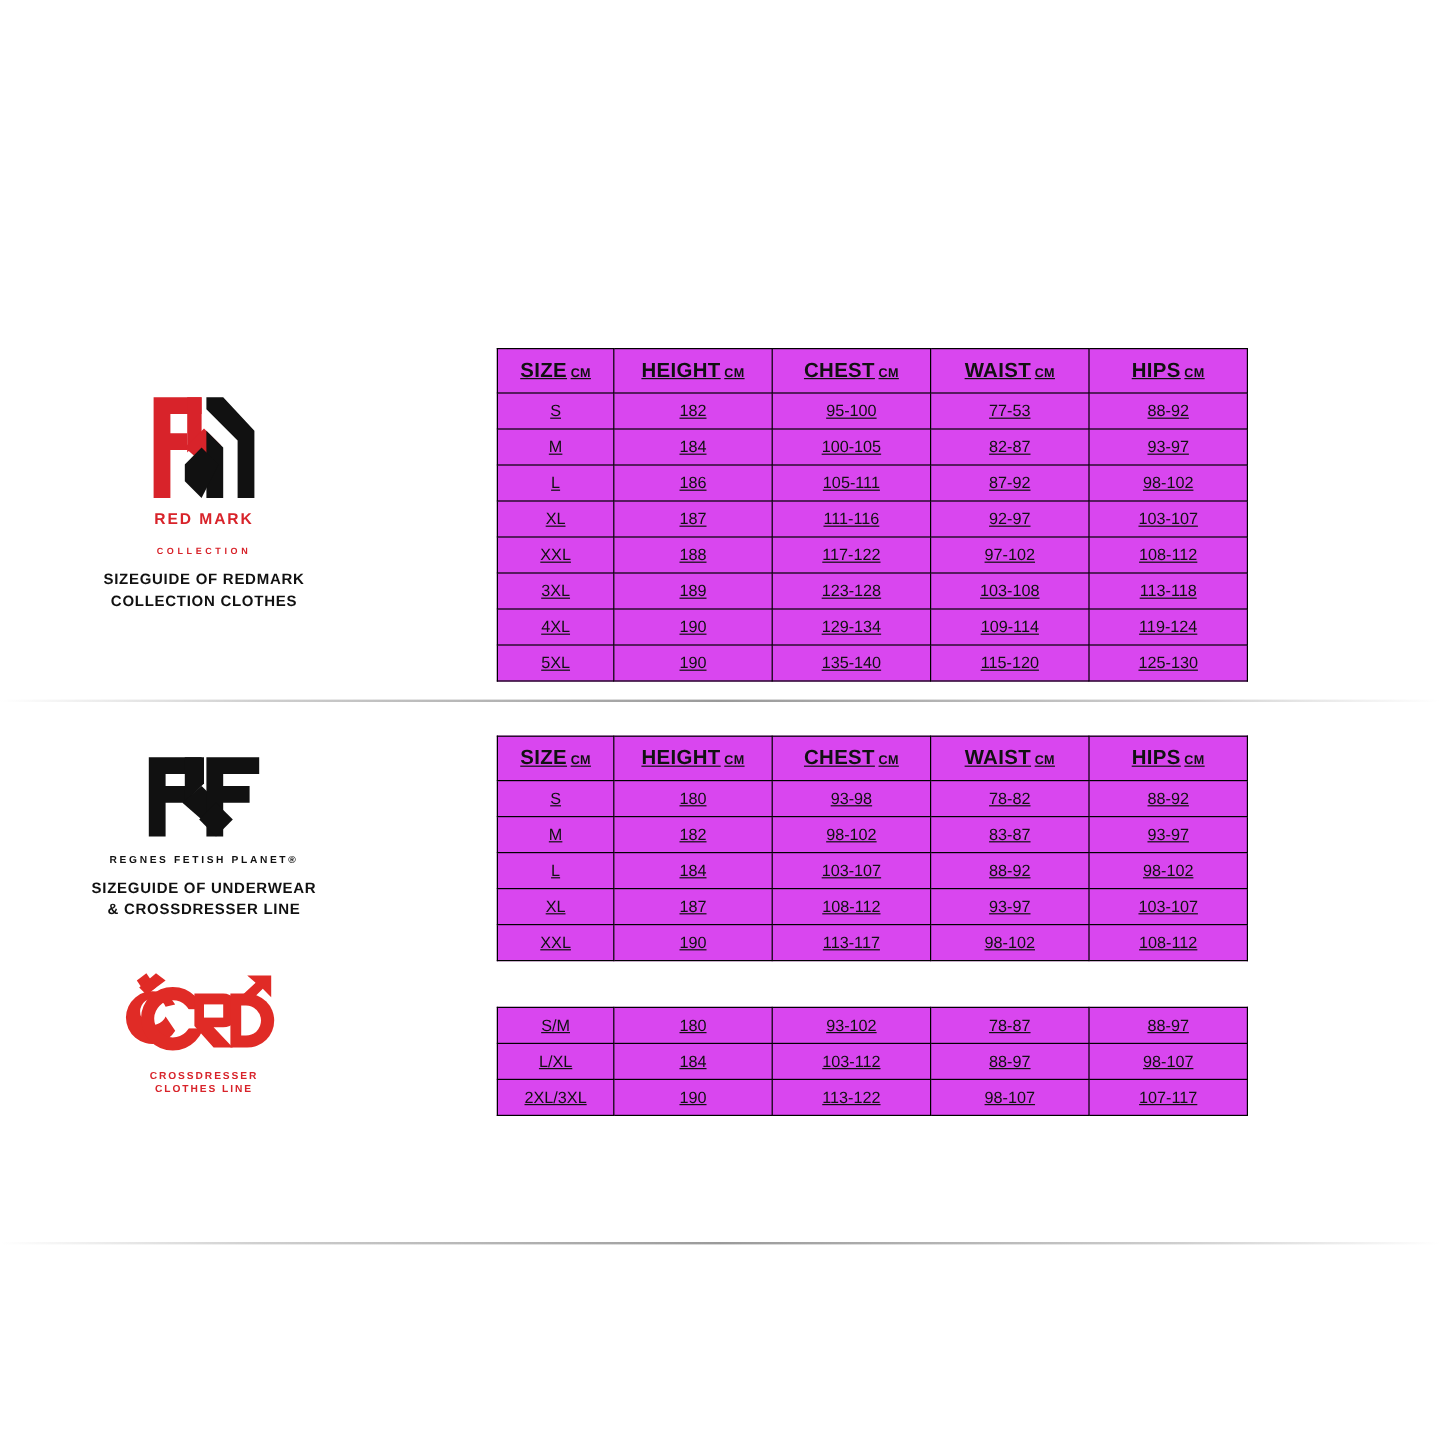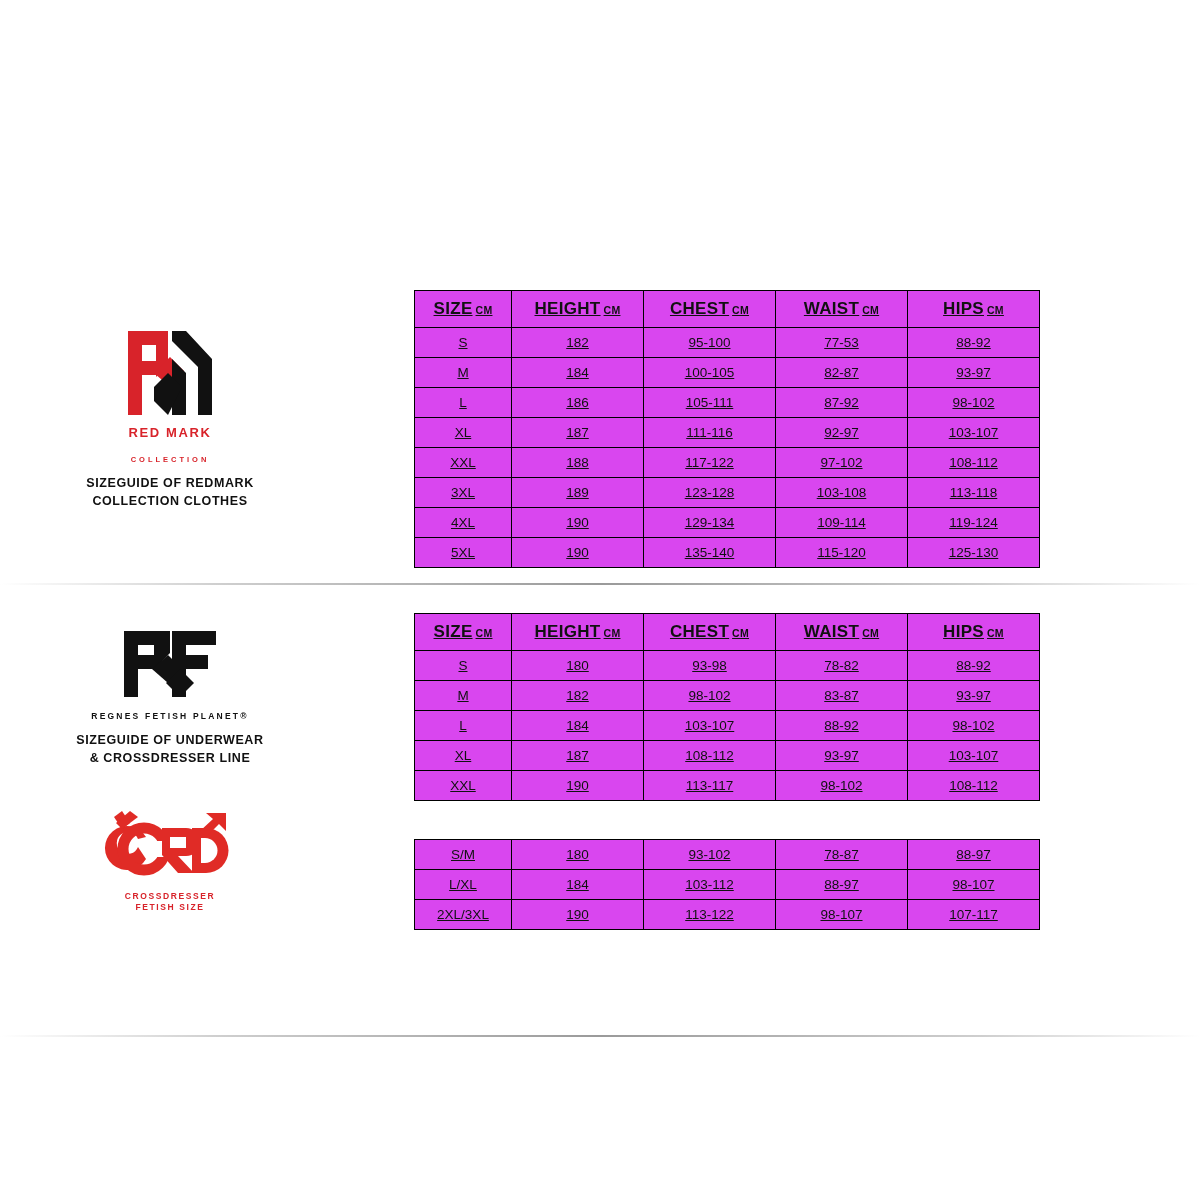--- a/index.html
+++ b/index.html
@@ -296,21 +296,21 @@
           <path d="M101 33 L105 33 A12 12 0 0 1 105 58 L101 58 Z" fill="#ffffff"></path>
 
           <path d="M14 12 L22 6 L30 18 L22 24 Z" fill="#e02b26"></path>
           <path d="M30 6 L38 12 L22 24 L16 18 Z" fill="#e02b26"></path>
 
           <path d="M106 8 L126 8 L126 26 L119 19 L106 32 L100 26 L113 14 Z" fill="#e02b26"></path>
         </svg>
       </div>
       <div class="crd-name">
         <div>CROSSDRESSER</div>
-        <div>FETISH SIZE</div>
+        <div>CLOTHES LINE</div>
       </div>
     </div>
   </div>
 
   <table class="size-table" id="table-rfp">
     <colgroup>
       <col class="col-size">
         <col class="col-height">
         <col class="col-chest">
         <col class="col-waist">

